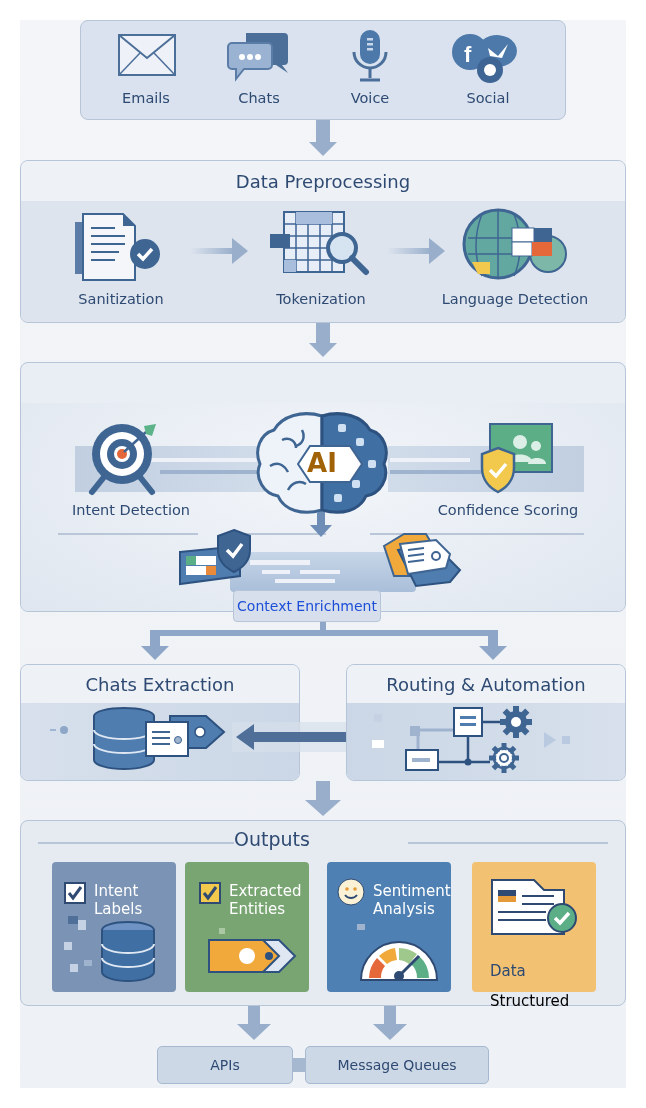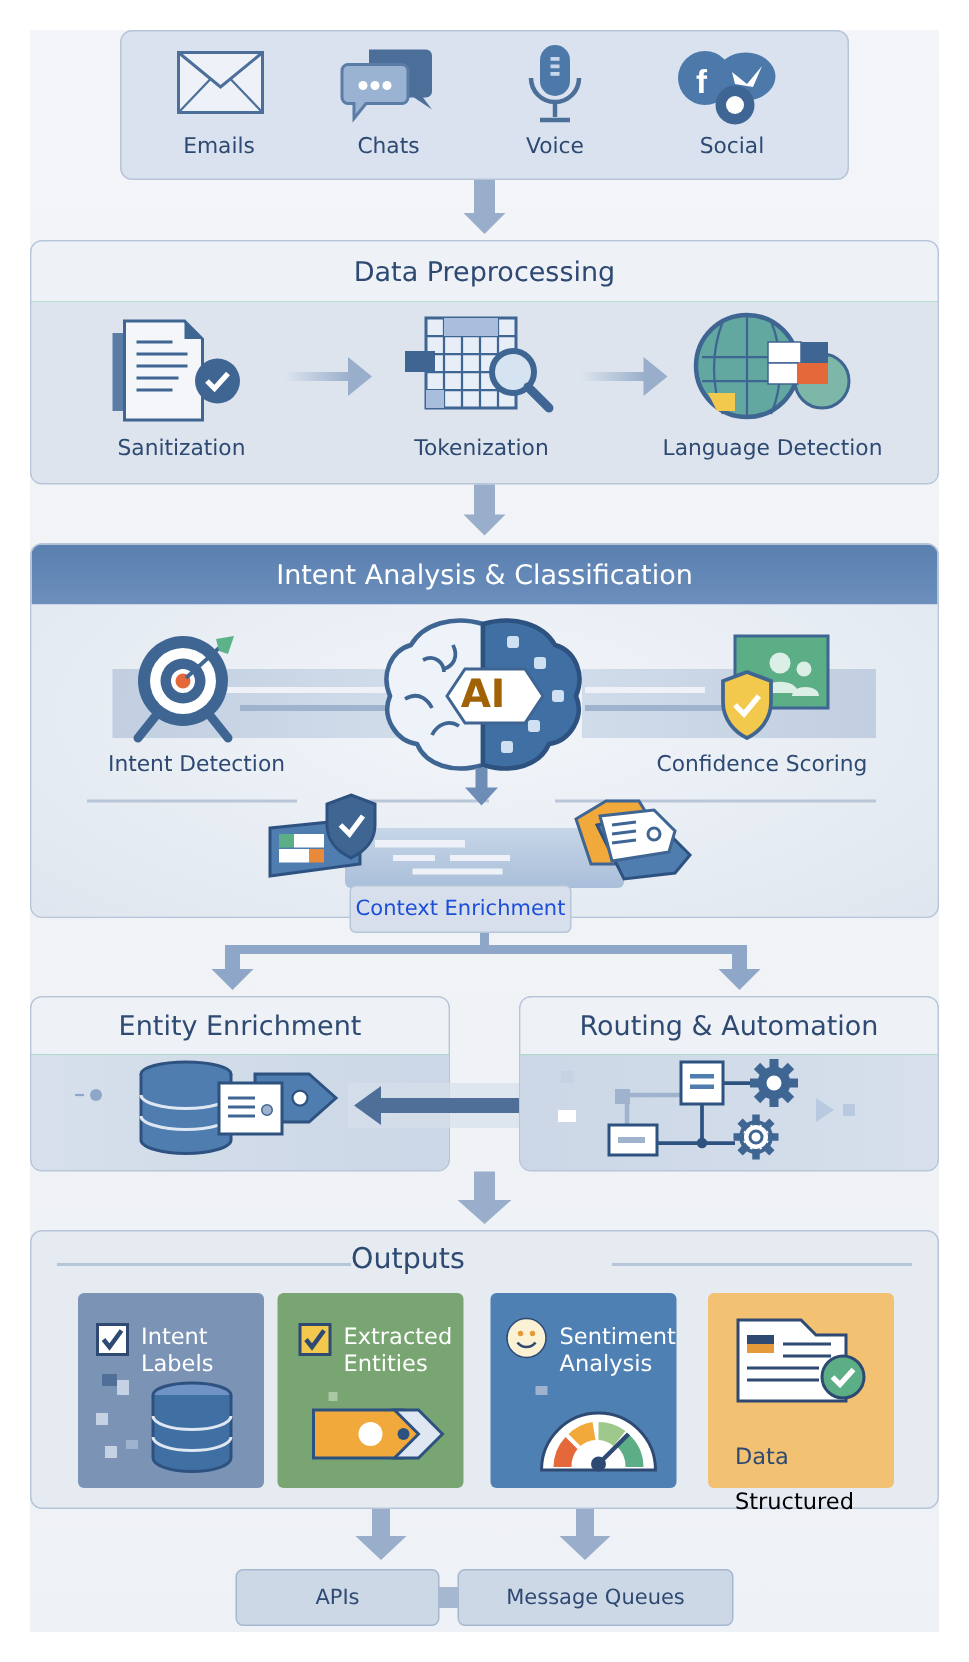--- a/index.html
+++ b/index.html
@@ -131,21 +131,20 @@
   <rect x="72" y="20" width="18" height="14" fill="#3f6593"></rect>
   <rect x="50" y="34" width="20" height="14" fill="#fff" stroke="#3f6593" stroke-width="1"></rect>
   <rect x="70" y="34" width="20" height="14" fill="#e4683a"></rect>
 </svg>
 <div class="lbl" style="left:436px;top:291px;width:158px;">Language Detection</div>
 
 <div class="arr-shaft" style="left:316px;top:323px;width:14px;height:22px;"></div>
 <div class="arr-head" style="left:309px;top:343px;"></div>
 
 <div class="panel" style="left:20px;top:362px;width:606px;height:250px;background:#e9eef5;">
-  <div class="panel-head" style="background:linear-gradient(#5a80b0,#6c8fbc);color:#fff;height:40px;border-bottom:none;">Intent Analysis &amp; Classification</div>
   <div style="position:absolute;left:0;right:0;top:40px;bottom:0;background:radial-gradient(ellipse at 50% 35%,#f3f6fa,#dfe6ef);"></div>
 </div>
 
 <div class="abs" style="left:75px;top:446px;width:190px;height:46px;background:linear-gradient(90deg,#b7c7dc,#c9d6e6);opacity:0.8;"></div>
 <div class="abs" style="left:388px;top:446px;width:196px;height:46px;background:linear-gradient(90deg,#c9d6e6,#b7c7dc);opacity:0.8;"></div>
 <div class="abs" style="left:150px;top:458px;width:110px;height:4px;background:#eef2f8;"></div>
 <div class="abs" style="left:160px;top:470px;width:100px;height:4px;background:#9fb3cf;"></div>
 <div class="abs" style="left:390px;top:458px;width:80px;height:4px;background:#eef2f8;"></div>
 <div class="abs" style="left:390px;top:470px;width:100px;height:4px;background:#9fb3cf;"></div>
 
@@ -226,21 +225,21 @@
 </div>
 
 <div class="arr-shaft" style="left:320px;top:622px;width:6px;height:12px;background:#8ea7c8;"></div>
 <div class="arr-shaft" style="left:154px;top:630px;width:340px;height:6px;background:#8ea7c8;"></div>
 <div class="arr-shaft" style="left:150px;top:630px;width:10px;height:18px;background:#8ea7c8;"></div>
 <div class="arr-head" style="left:141px;top:646px;border-top-color:#8ea7c8;"></div>
 <div class="arr-shaft" style="left:488px;top:630px;width:10px;height:18px;background:#8ea7c8;"></div>
 <div class="arr-head" style="left:479px;top:646px;border-top-color:#8ea7c8;"></div>
 
 <div class="panel" style="left:20px;top:664px;width:280px;height:117px;">
-  <div class="panel-head">Entity Enrichment</div>
+  <div class="panel-head">Chats Extraction</div>
   <div class="panel-body" style="top:38px;background:linear-gradient(90deg,#d7e0ec,#cbd7e6);"></div>
 </div>
 <svg style="left:50px;top:706px;" width="190" height="66" viewBox="0 0 190 66">
   <circle cx="14" cy="24" r="4" fill="#8ea7c8"></circle>
   <line x1="0" y1="24" x2="6" y2="24" stroke="#8ea7c8" stroke-width="1.5"></line>
   <ellipse cx="74" cy="10" rx="30" ry="8" fill="#4f7db0" stroke="#2e5280" stroke-width="2"></ellipse>
   <path d="M44 10v44c0 5 14 9 30 9s30-4 30-9V10" fill="#4f7db0" stroke="#2e5280" stroke-width="2"></path>
   <path d="M44 24c0 5 14 9 30 9s30-4 30-9M44 38c0 5 14 9 30 9s30-4 30-9" fill="none" stroke="#dfe7f2" stroke-width="2"></path>
   <path d="M120 10h36l18 16-18 16h-36z" fill="#4f7db0" stroke="#2e5280" stroke-width="2"></path>
   <circle cx="150" cy="26" r="5" fill="#fff" stroke="#2e5280" stroke-width="1.5"></circle>

